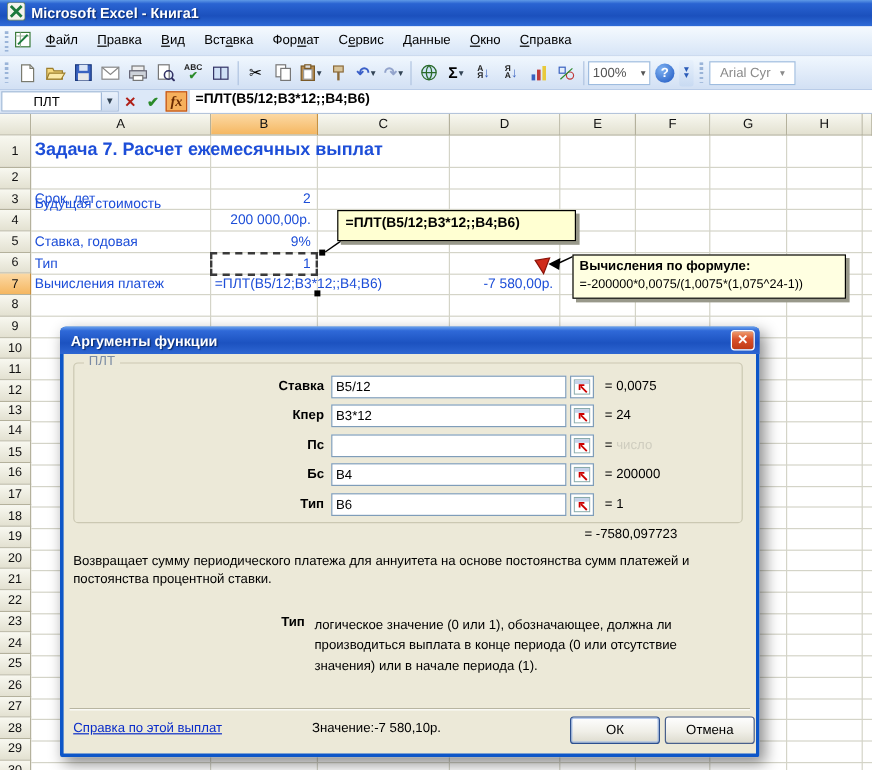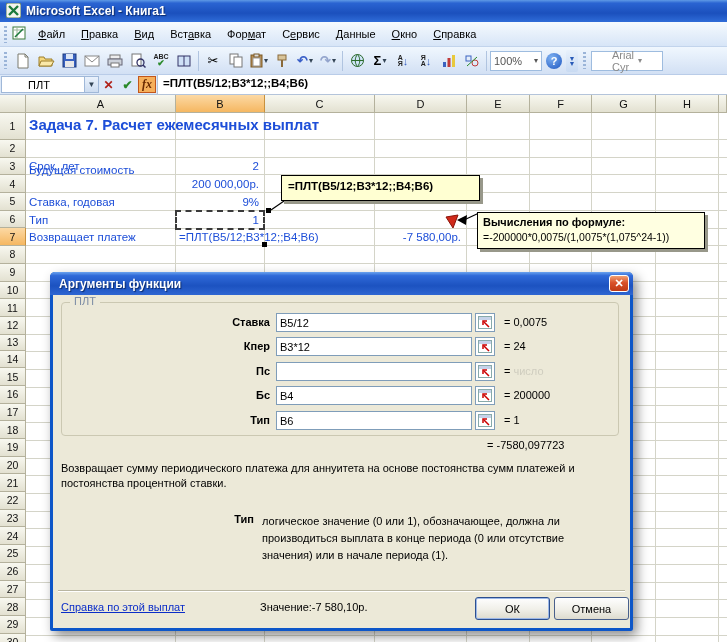--- a/index.html
+++ b/index.html
@@ -31,21 +31,21 @@
   .tb-sep { width:1px; height:20px; background:#b0c4e0; margin:0 2px; }
   .sort { display:flex; align-items:center; font-size:7px; font-weight:bold; line-height:6px; color:#222; }
   .sort .arr { font-size:11px; color:#3a62c0; font-weight:bold; }
   .zoom-combo { width:52px; height:20px; background:#fff; border:1px solid #9ebcdf;
     display:flex; align-items:center; justify-content:space-between; padding:0 3px; color:#555; }
   .help-ic { width:16px; height:16px; border-radius:50%; background:radial-gradient(circle at 35% 30%,#7fb2f2,#1c55c0);
     color:#fff; font-weight:bold; font-size:11px; display:flex; align-items:center; justify-content:center; }
   .chevron { width:12px; height:22px; display:flex; flex-direction:column; align-items:center; justify-content:center;
     color:#2a5bb8; font-size:7px; line-height:5px; background:linear-gradient(#e8f1fc,#c8daf2); border-radius:2px; }
   .font-combo { width:72px; height:20px; background:#fff; border:1px solid #9ebcdf;
-    display:flex; align-items:center; justify-content:space-between; padding:0 20px; color:#8a8a8a; }
+    display:flex; align-items:center; justify-content:space-between; padding:0 8px; color:#8a8a8a; }
 
   
   .formulabar { position:absolute; top:75px; left:0; right:0; height:20px;
     background:#dce8f8; border-bottom:1px solid #b4c4da; display:flex; align-items:stretch; }
   .namebox { width:98px; margin:1px 0 1px 1px; background:#fff; border:1px solid #a0b8d8;
     display:flex; align-items:center; }
   .nb-text { flex:1; padding-left:26px; }
   .nb-arrow { width:14px; height:100%; background:linear-gradient(#eaf2fc,#cddcf0); font-size:8px; color:#345;
     display:flex; align-items:center; justify-content:center; border-left:1px solid #a0b8d8; }
   .fb-btn { width:19px; display:flex; align-items:center; justify-content:center; font-weight:bold; font-size:12px; }
@@ -390,21 +390,21 @@
 
       <div class="cell-text sheet-title" style="left:3px;top:3px">Задача 7. Расчет ежемесячных выплат</div>
       <div class="cell-text" style="left:3px;top:44px;width:144px">Срок, лет</div>
       <div class="cell-text ralign" style="left:150px;top:44px;width:86px">2</div>
       <div class="cell-text" style="left:3px;top:48px;width:144px">Будущая стоимость</div>
       <div class="cell-text ralign" style="left:150px;top:62px;width:86px">200 000,00р.</div>
       <div class="cell-text" style="left:3px;top:80px;width:144px">Ставка, годовая</div>
       <div class="cell-text ralign" style="left:150px;top:80px;width:86px">9%</div>
       <div class="cell-text" style="left:3px;top:98px;width:144px">Тип</div>
       <div class="cell-text ralign" style="left:150px;top:98px;width:86px">1</div>
-      <div class="cell-text" style="left:3px;top:115px;width:144px">Возвращает платеж</div>
+      <div class="cell-text" style="left:3px;top:115px;width:144px">Вычисления платеж</div>
       <div class="cell-text" style="left:153px;top:115px">=ПЛТ(B5/12;B3*12;;B4;B6)</div>
       <div class="cell-text ralign" style="left:350px;top:115px;width:88px">-7 580,00р.</div>
 
       <div class="ants"></div>
       <div class="handle" style="left:240px;top:95px"></div>
       <div class="handle" style="left:236px;top:129px"></div>
 
       <svg class="overlay-svg" width="701" height="529">
         <line x1="258" y1="88" x2="245" y2="97" stroke="#000" stroke-width="1.2"></line>
         <line x1="453" y1="100" x2="438" y2="107" stroke="#000" stroke-width="1.2"></line>

